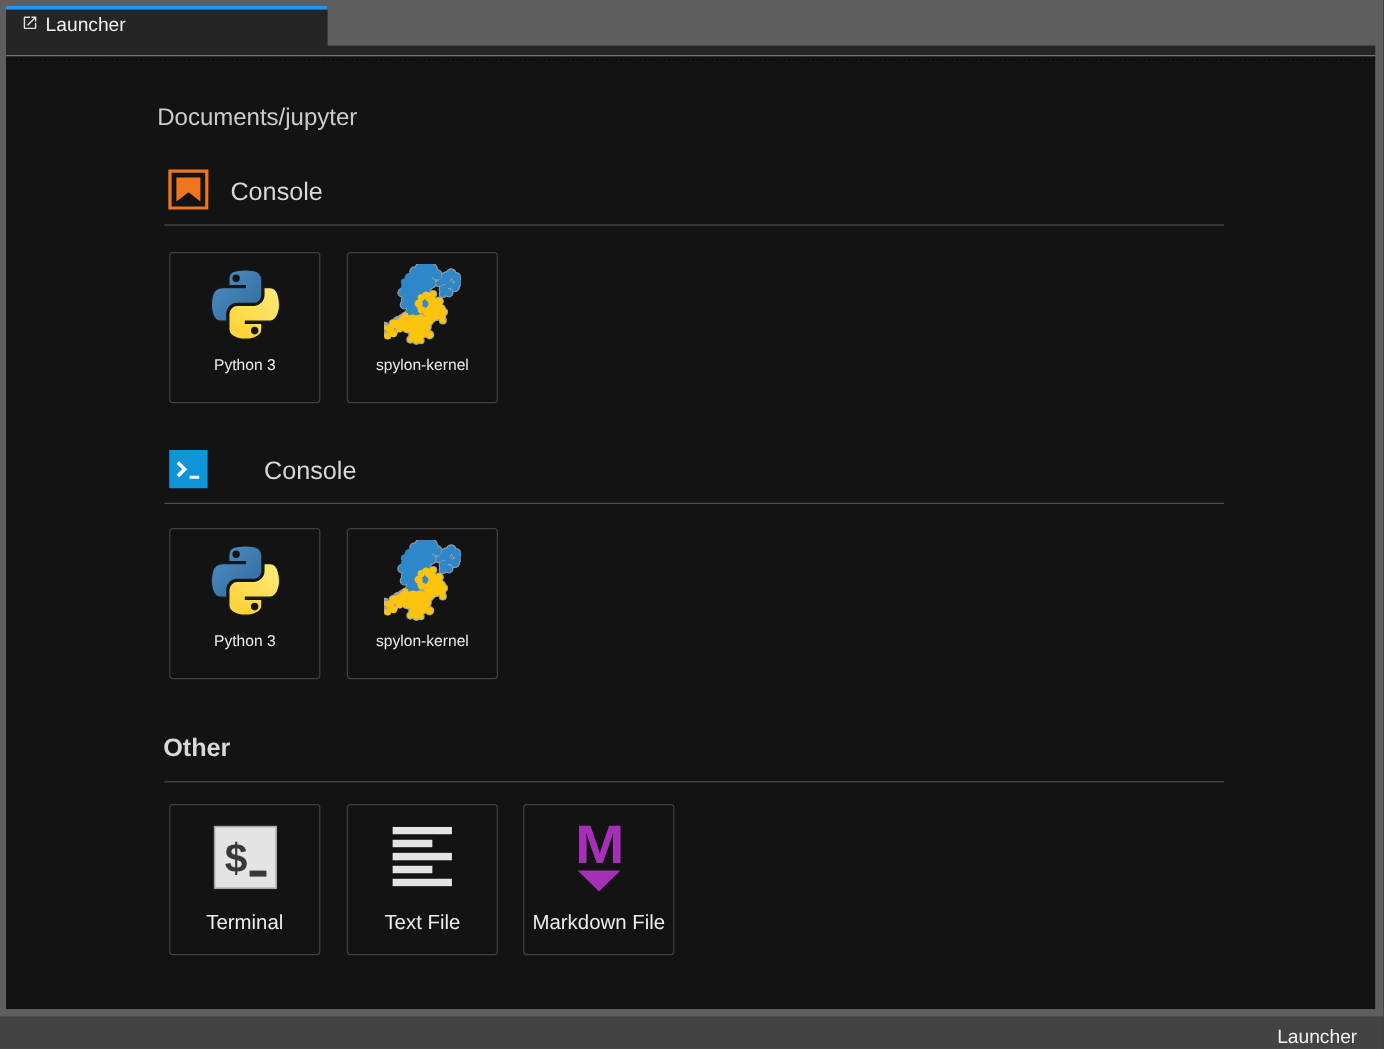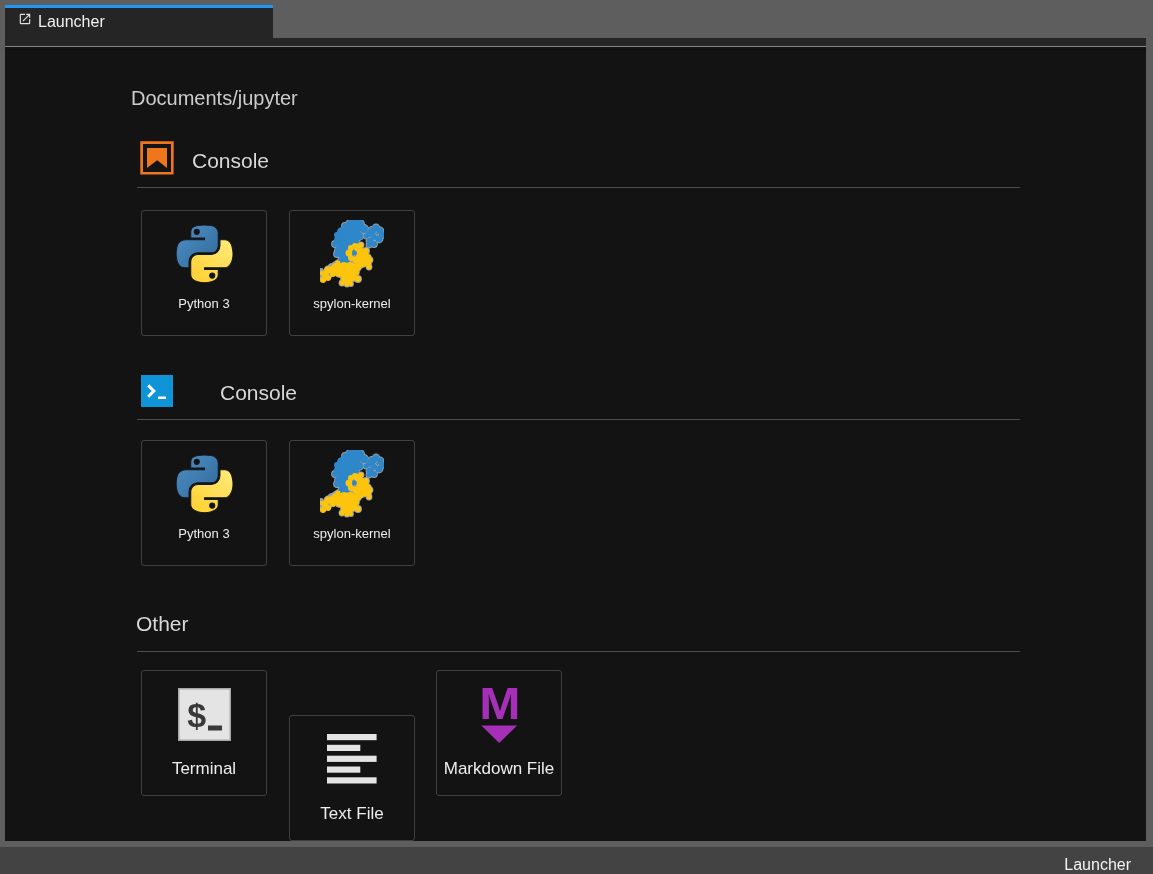--- a/index.html
+++ b/index.html
@@ -69,34 +69,34 @@
     </div>
     <div class="card" style="left:284px;top:393px;">
       <div class="cicon">
         <svg width="64" height="68" viewBox="0 0 64 68">
           <use href="#spylon"></use>
         </svg>
       </div>
       <div class="clabel">spylon-kernel</div>
     </div>
 
-    <div class="sect-title" style="left:131px;top:565px;">Other</div>
+    <div class="sect-title" style="left:131px;top:565px;font-weight:bold;">Other</div>
     <div class="sep" style="top:604px;"></div>
 
     <div class="card" style="left:136px;top:623px;">
       <div class="cicon">
         <svg width="53" height="53" viewBox="0 0 53 53">
           <rect x="0.75" y="0.75" width="51.5" height="51.5" fill="#e4e4e4" stroke="#a8a8a8" stroke-width="1.5"></rect>
           <text x="9.3" y="38.5" font-family="Liberation Sans, sans-serif" font-size="34" font-weight="bold" fill="#383838">$</text>
           <rect x="30" y="37.5" width="14" height="5" fill="#383838"></rect>
         </svg>
       </div>
       <div class="clabel2">Terminal</div>
     </div>
-    <div class="card" style="left:284px;top:623px;margin-top:45px;">
+    <div class="card" style="left:284px;top:623px;">
       <div class="cicon">
         <svg width="50" height="50" viewBox="0 0 50 50" fill="#e4e4e4">
           <rect x="0" y="0" width="49.6" height="6.2"></rect>
           <rect x="0" y="10.8" width="33.3" height="6.2"></rect>
           <rect x="0" y="21.7" width="49.6" height="6.2"></rect>
           <rect x="0" y="32.5" width="33.3" height="6.2"></rect>
           <rect x="0" y="43.3" width="49.6" height="6.2"></rect>
         </svg>
       </div>
       <div class="clabel2">Text File</div>

